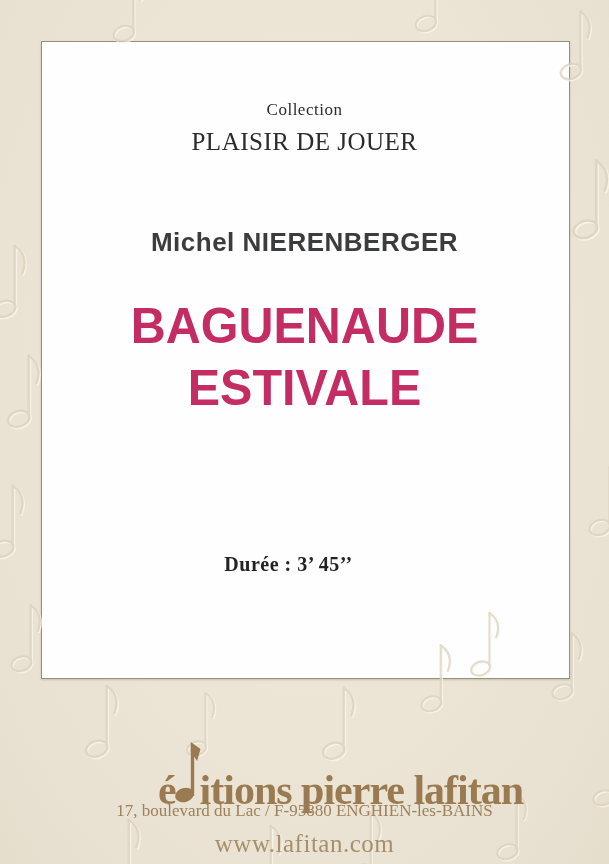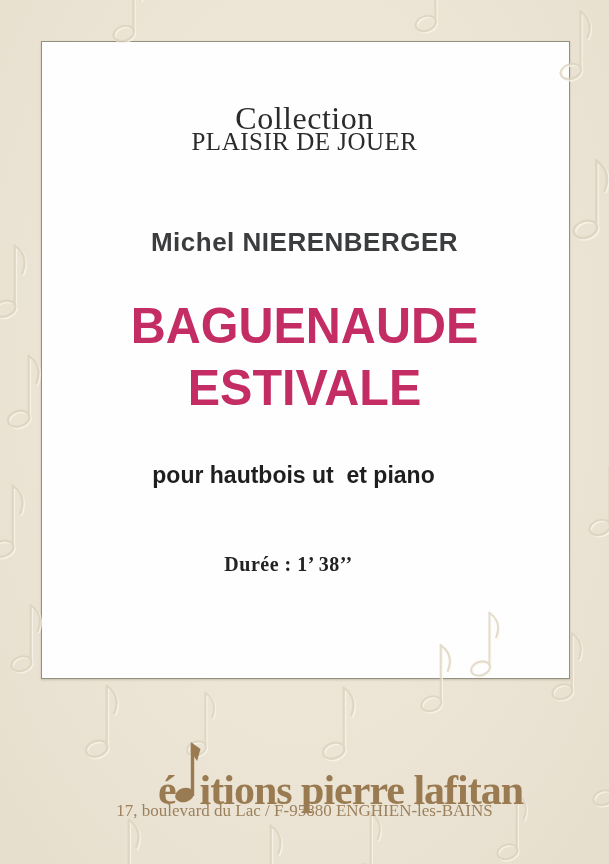--- a/index.html
+++ b/index.html
@@ -30,21 +30,21 @@
     background: #fefefe;
     border: 1px solid #94907f;
     box-shadow: 0 1px 2px rgba(90,80,60,0.25);
     z-index: 1;
   }
 
   .txt { position: absolute; left: 0; width: 609px; text-align: center; z-index: 3; }
 
   #collection-line1 {
     top: 100px;
-    font-size: 32px;
+    font-size: 17px;
     color: #2b2b2b;
     letter-spacing: 0.5px;
   }
   #collection-line2 {
     top: 128px;
     font-size: 25px;
     color: #2b2b2b;
     letter-spacing: 0.5px;
   }
   #composer {
@@ -200,29 +200,29 @@
   <div id="card"></div>
 
   <div class="txt" id="collection-line1">Collection</div>
   <div class="txt" id="composer">Michel NIERENBERGER</div>
 
   <div class="txt" id="collection-line2">PLAISIR DE JOUER</div>
 
   <div class="txt title-line" id="title-line1">BAGUENAUDE</div>
   <div class="txt title-line" id="title-line2">ESTIVALE</div>
 
-  <div class="txt" id="instrumentation">pour hautbois ut  et piano</div>
-
-  <div class="txt" id="duration">Durée : 1’ 38’’</div>
+
+  <div class="txt" id="duration">Durée : 3’ 45’’</div>
 
   <div class="txt" id="publisher-name">
     <span>é</span><svg width="27" height="66" viewBox="0 0 26 66">
         <g fill="#9a7b51">
           <ellipse cx="9" cy="57" rx="9.5" ry="7" transform="rotate(-18 9 57)"></ellipse>
           <rect x="15.3" y="7" width="3.4" height="51"></rect>
           <path d="M15.3,4 L25,11 L21.6,23 L15.3,14 Z"></path>
         </g>
       </svg><span>itions pierre lafitan</span>
   </div>
 
   <div class="txt" id="publisher-address">17, boulevard du Lac / F-95880 ENGHIEN-les-BAINS</div>
+  <div class="txt" id="publisher-website">www.lafitan.com</div>
 
 </div>
 
 </body></html>

